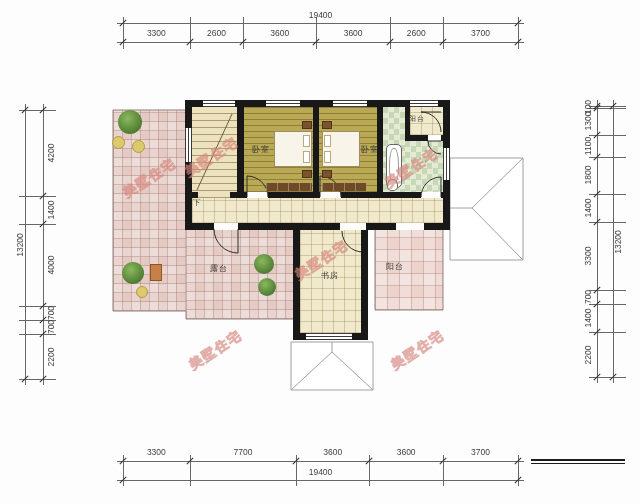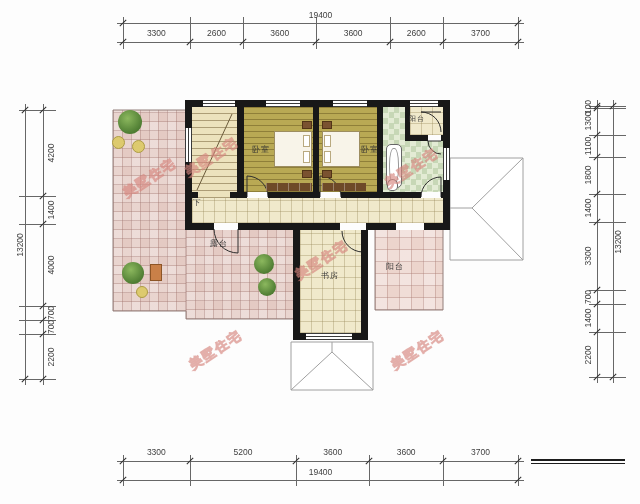--- a/index.html
+++ b/index.html
@@ -122,21 +122,21 @@
   <div class="pot" style="left:132px;top:140px;width:13px;height:13px"></div>
   <div class="plant" style="left:122px;top:262px;width:22px;height:22px"></div>
   <div class="pot" style="left:136px;top:286px;width:12px;height:12px"></div>
   <div class="chair" style="left:150px;top:264px;width:12px;height:17px"></div>
   <div class="plant" style="left:254px;top:254px;width:20px;height:20px"></div>
   <div class="plant" style="left:258px;top:278px;width:18px;height:18px"></div>
 
   <span class="roomlbl" style="left:252px;top:144px">卧室</span>
   <span class="roomlbl" style="left:361px;top:144px">卧室</span>
   <span class="roomlbl" style="left:409px;top:114px;font-size:7px">阳台</span>
-  <span class="roomlbl" style="left:210px;top:238px">露台</span>
+  <span class="roomlbl" style="left:210px;top:263px">露台</span>
   <span class="roomlbl" style="left:321px;top:270px">书房</span>
   <span class="roomlbl" style="left:386px;top:261px">阳台</span>
   <span class="roomlbl" style="left:193px;top:198px;font-size:7.5px">下</span>
 
   <div class="rule1"></div>
   <div class="rule2"></div>
 <div class="wall" style="left: 185px; top: 100px; width: 18px; height: 7px;"></div>
     <div class="wall" style="left: 235px; top: 100px; width: 31px; height: 7px;"></div>
     <div class="wall" style="left: 300px; top: 100px; width: 33px; height: 7px;"></div>
     <div class="wall" style="left: 367px; top: 100px; width: 43px; height: 7px;"></div>
@@ -204,21 +204,21 @@
     <div class="slash" style="left: 518.3px; top: 23px; width: 9px; height: 1px;"></div>
     <div class="ln" style="left: 116.7px; top: 461px; width: 407.6px; height: 1px;"></div>
     <div class="ln" style="left: 116.7px; top: 480px; width: 407.6px; height: 1px;"></div>
     <span class="dimlbl" style="left: 320.5px; top: 472px;">19400</span>
     <div class="ln" style="left: 122.7px; top: 455px; width: 1px; height: 31px;"></div>
     <div class="slash" style="left: 122.7px; top: 461px; width: 9px; height: 1px;"></div>
     <div class="slash" style="left: 122.7px; top: 480px; width: 9px; height: 1px;"></div>
     <span class="dimlbl" style="left: 156.346px; top: 452px;">3300</span>
     <div class="ln" style="left: 189.993px; top: 455px; width: 1px; height: 31px;"></div>
     <div class="slash" style="left: 189.993px; top: 461px; width: 9px; height: 1px;"></div>
-    <span class="dimlbl" style="left: 243.011px; top: 452px;">5200</span>
+    <span class="dimlbl" style="left: 243.011px; top: 452px;">7700</span>
     <div class="ln" style="left: 296.03px; top: 455px; width: 1px; height: 31px;"></div>
     <div class="slash" style="left: 296.03px; top: 461px; width: 9px; height: 1px;"></div>
     <span class="dimlbl" style="left: 332.735px; top: 452px;">3600</span>
     <div class="ln" style="left: 369.44px; top: 455px; width: 1px; height: 31px;"></div>
     <div class="slash" style="left: 369.44px; top: 461px; width: 9px; height: 1px;"></div>
     <span class="dimlbl" style="left: 406.145px; top: 452px;">3600</span>
     <div class="ln" style="left: 442.851px; top: 455px; width: 1px; height: 31px;"></div>
     <div class="slash" style="left: 442.851px; top: 461px; width: 9px; height: 1px;"></div>
     <span class="dimlbl" style="left: 480.575px; top: 452px;">3700</span>
     <div class="ln" style="left: 518.3px; top: 455px; width: 1px; height: 31px;"></div>

